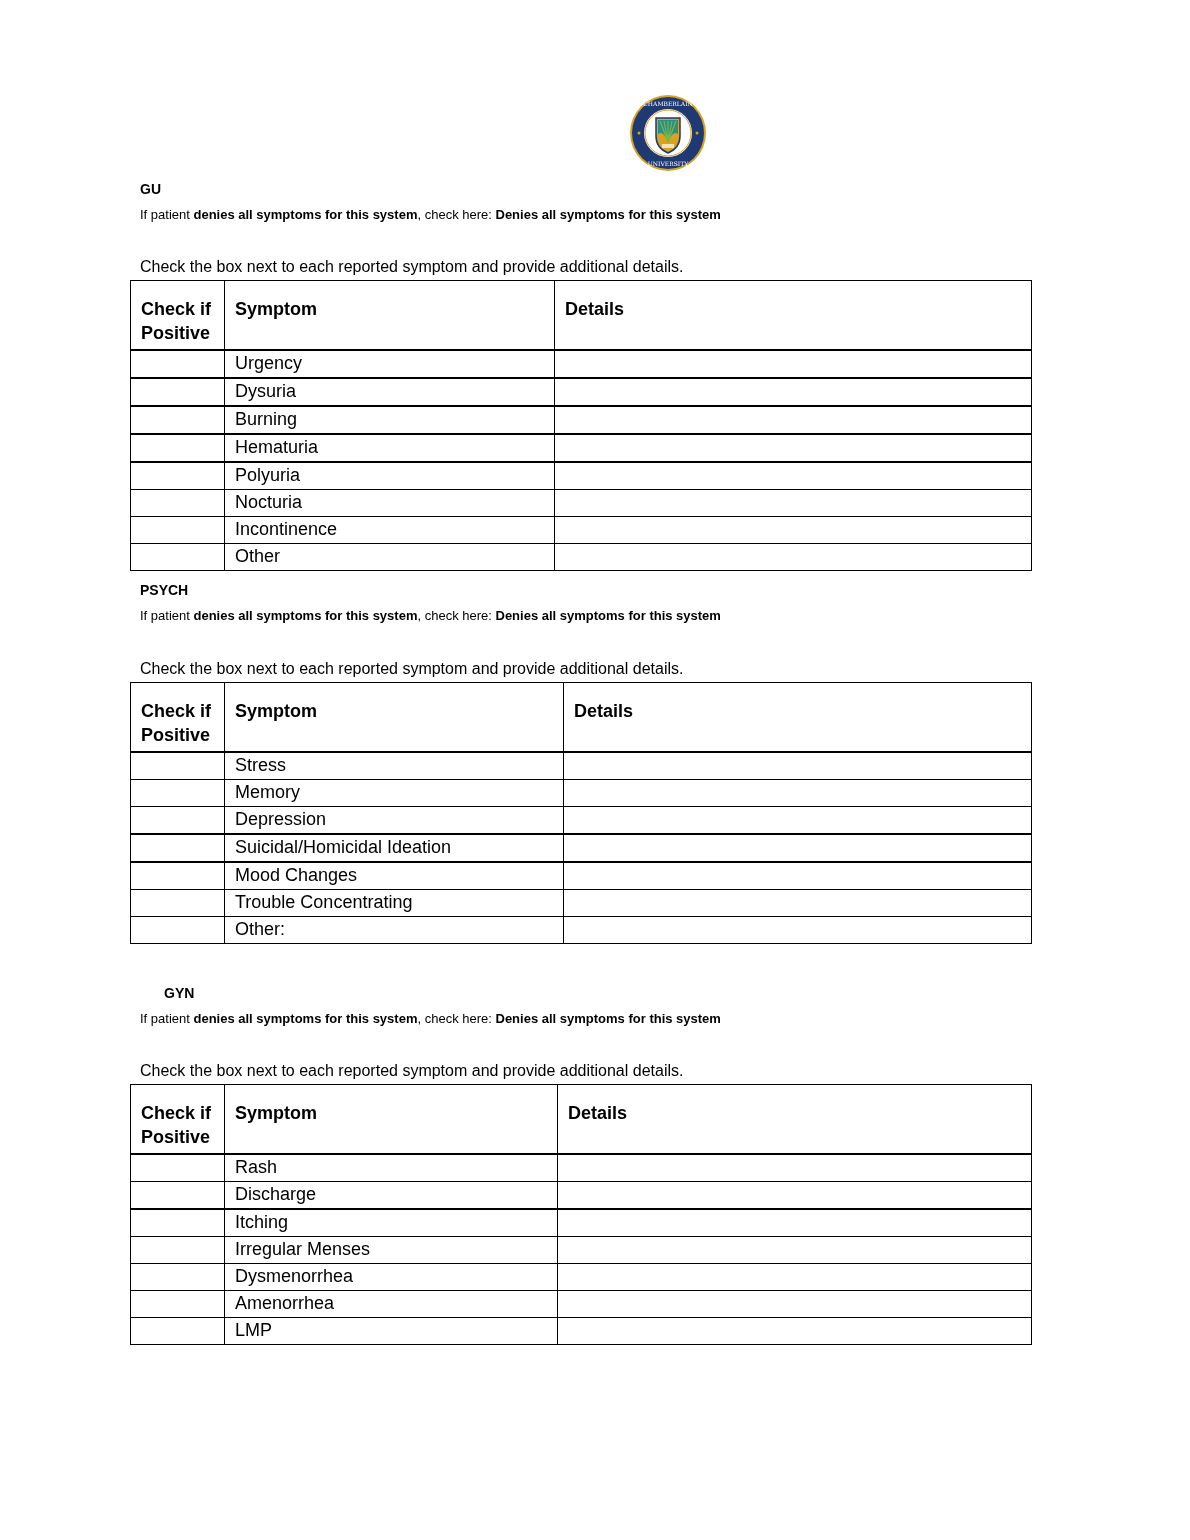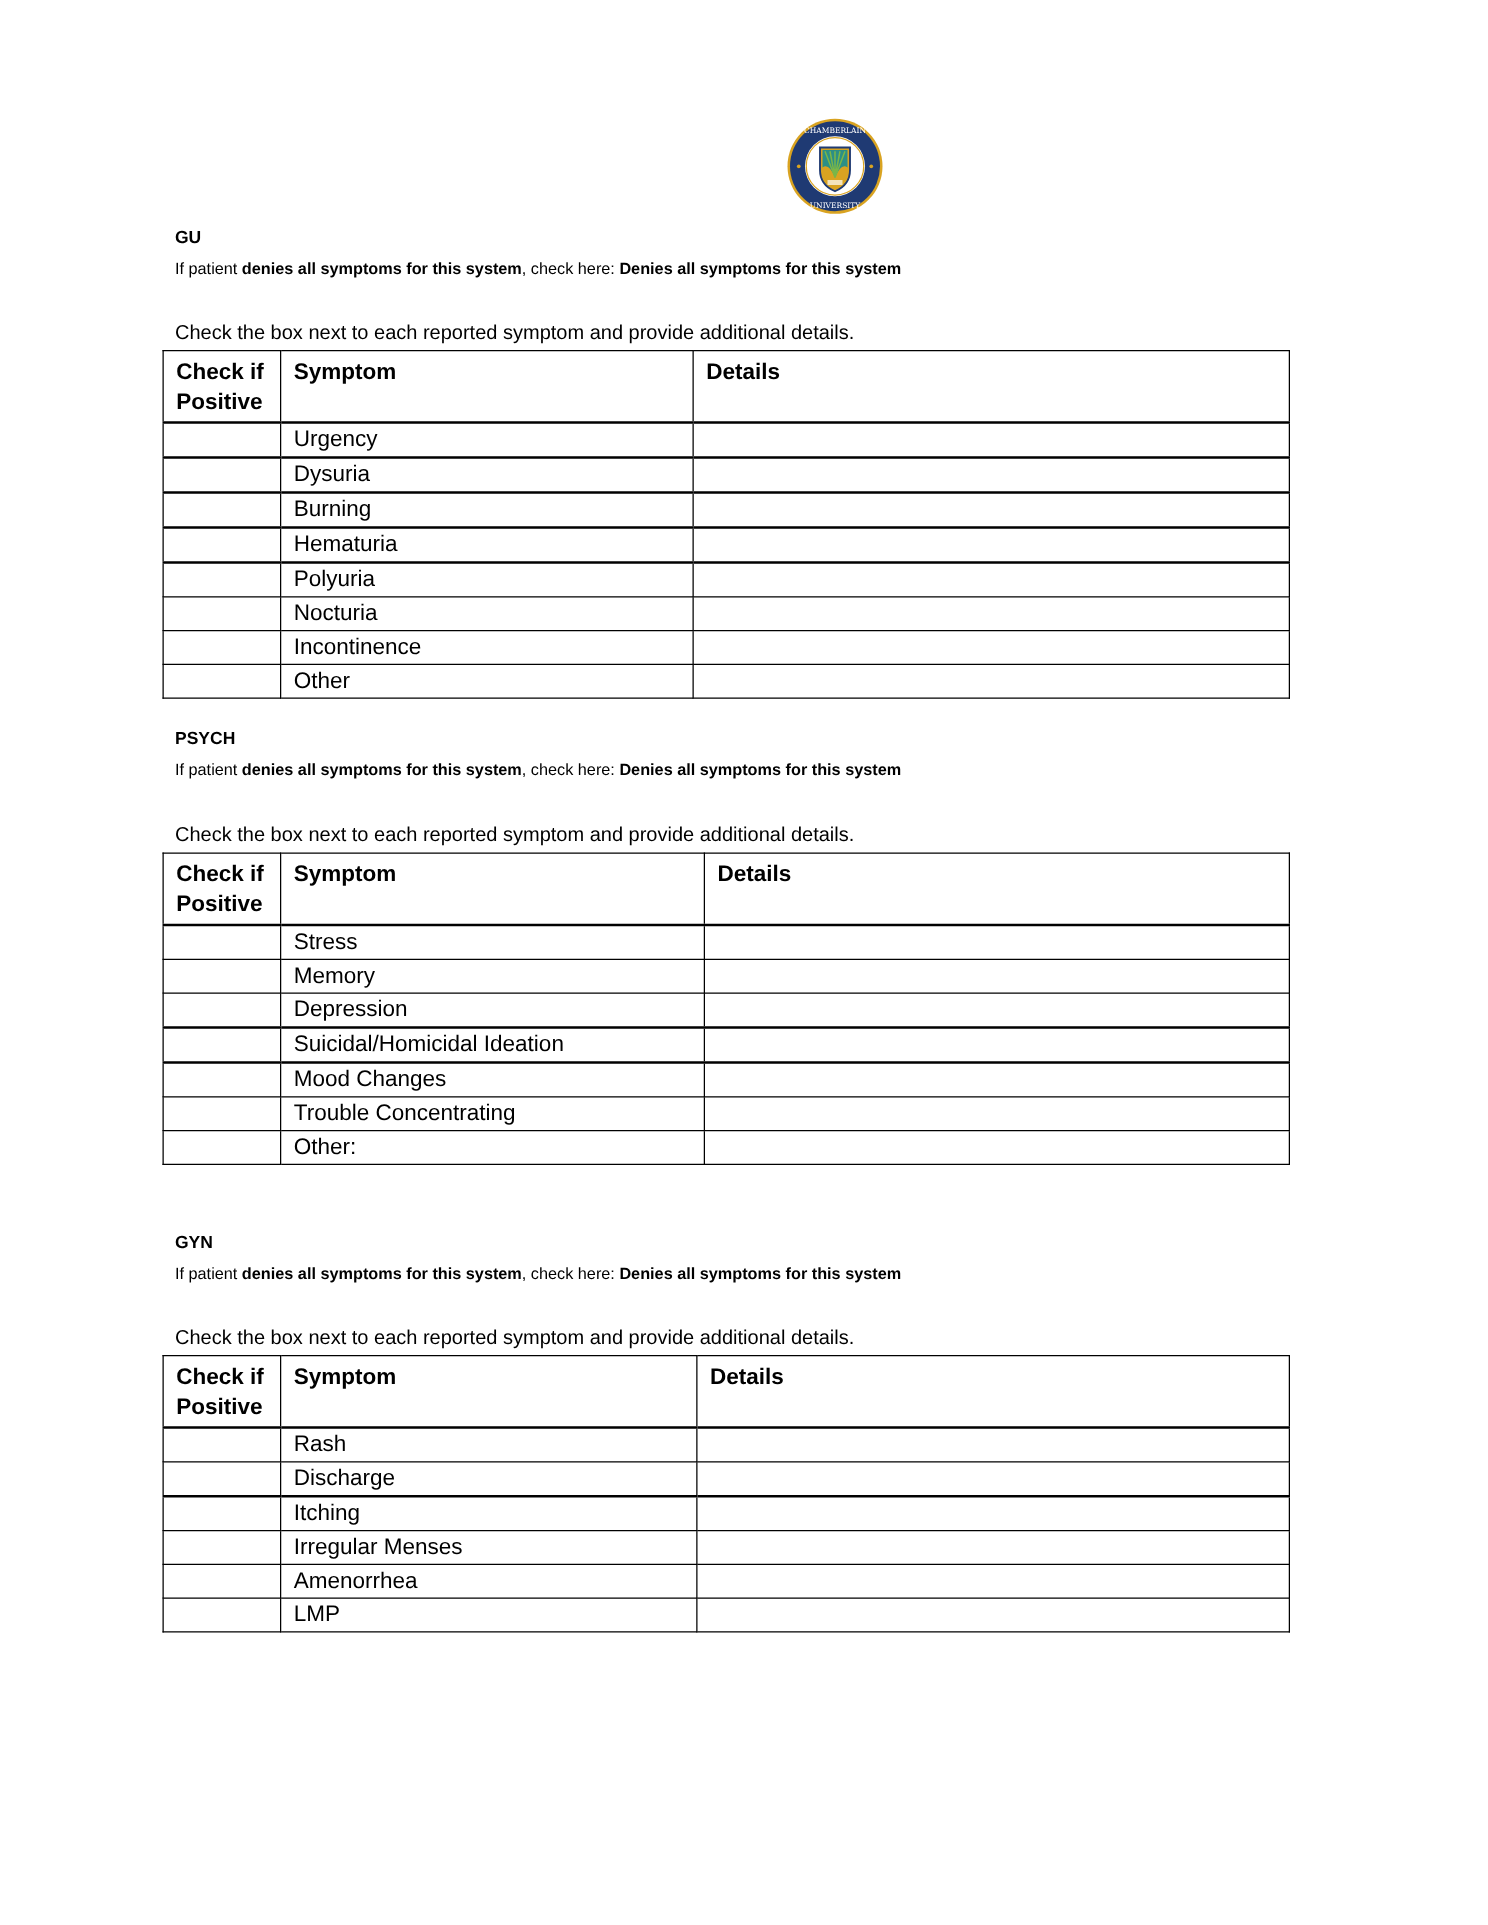--- a/index.html
+++ b/index.html
@@ -16,21 +16,21 @@
   .instr { position: absolute; left: 10px; font-size: 16px; line-height: 22px; white-space: nowrap; }
   table.sym {
     position: absolute; left: 0; width: 901px;
     border-collapse: collapse; table-layout: fixed;
     font-size: 18px;
   }
   table.sym th, table.sym td {
     border: 1px solid #000; padding: 0 0 0 10px; text-align: left; vertical-align: top;
     overflow: hidden; white-space: nowrap;
   }
-  table.sym th { font-weight: bold; line-height: 24px; height: 52px; padding-top: 4px; }
+  table.sym th { font-weight: bold; line-height: 24px; height: 52px; padding-top: 16px; }
   table.sym td { height: 26px; line-height: 25px; }
   table.sym tr.thick td { border-top: 2px solid #000; }
   table.sym td.chk { cursor: pointer; }
   table.sym td.det { cursor: text; }
 </style>
 </head>
 <body>
 
 <div class="logo">
   <svg width="78" height="78" viewBox="0 0 78 78">
@@ -165,21 +165,21 @@
           </tr>
           <tr>
             <td class="chk"></td>
             <td>Other:</td>
             <td class="det"></td>
           </tr>
         </tbody>
     </table>
   </div>
     <div class="section" style="top: 982px;">
-    <div class="sec-title" style="top: 0px;">GYN</div>
+    <div class="sec-title" style="top: 0px; margin-left: 24px;">GYN</div>
     <div class="denies-line" style="top: 26px;">
       <span>If patient </span><b>denies all symptoms for this system</b><span>, check here: </span><b style="cursor:pointer">Denies all symptoms for this system</b>
     </div>
     <div class="instr" style="top: 78px;">Check the box next to each reported symptom and provide additional details.</div>
     <table class="sym" style="top: 102px;">
       <colgroup>
           <col class="c1" style="width: 94px;">
           <col class="c2" style="width: 333px;">
           <col class="c3" style="width: 474px;">
         </colgroup>
@@ -206,20 +206,25 @@
             <td>Itching</td>
             <td class="det"></td>
           </tr>
           <tr>
             <td class="chk"></td>
             <td>Irregular Menses</td>
             <td class="det"></td>
           </tr>
           <tr>
             <td class="chk"></td>
+            <td>Dysmenorrhea</td>
+            <td class="det"></td>
+          </tr>
+          <tr>
+            <td class="chk"></td>
             <td>Amenorrhea</td>
             <td class="det"></td>
           </tr>
           <tr>
             <td class="chk"></td>
             <td>LMP</td>
             <td class="det"></td>
           </tr>
         </tbody>
     </table>

